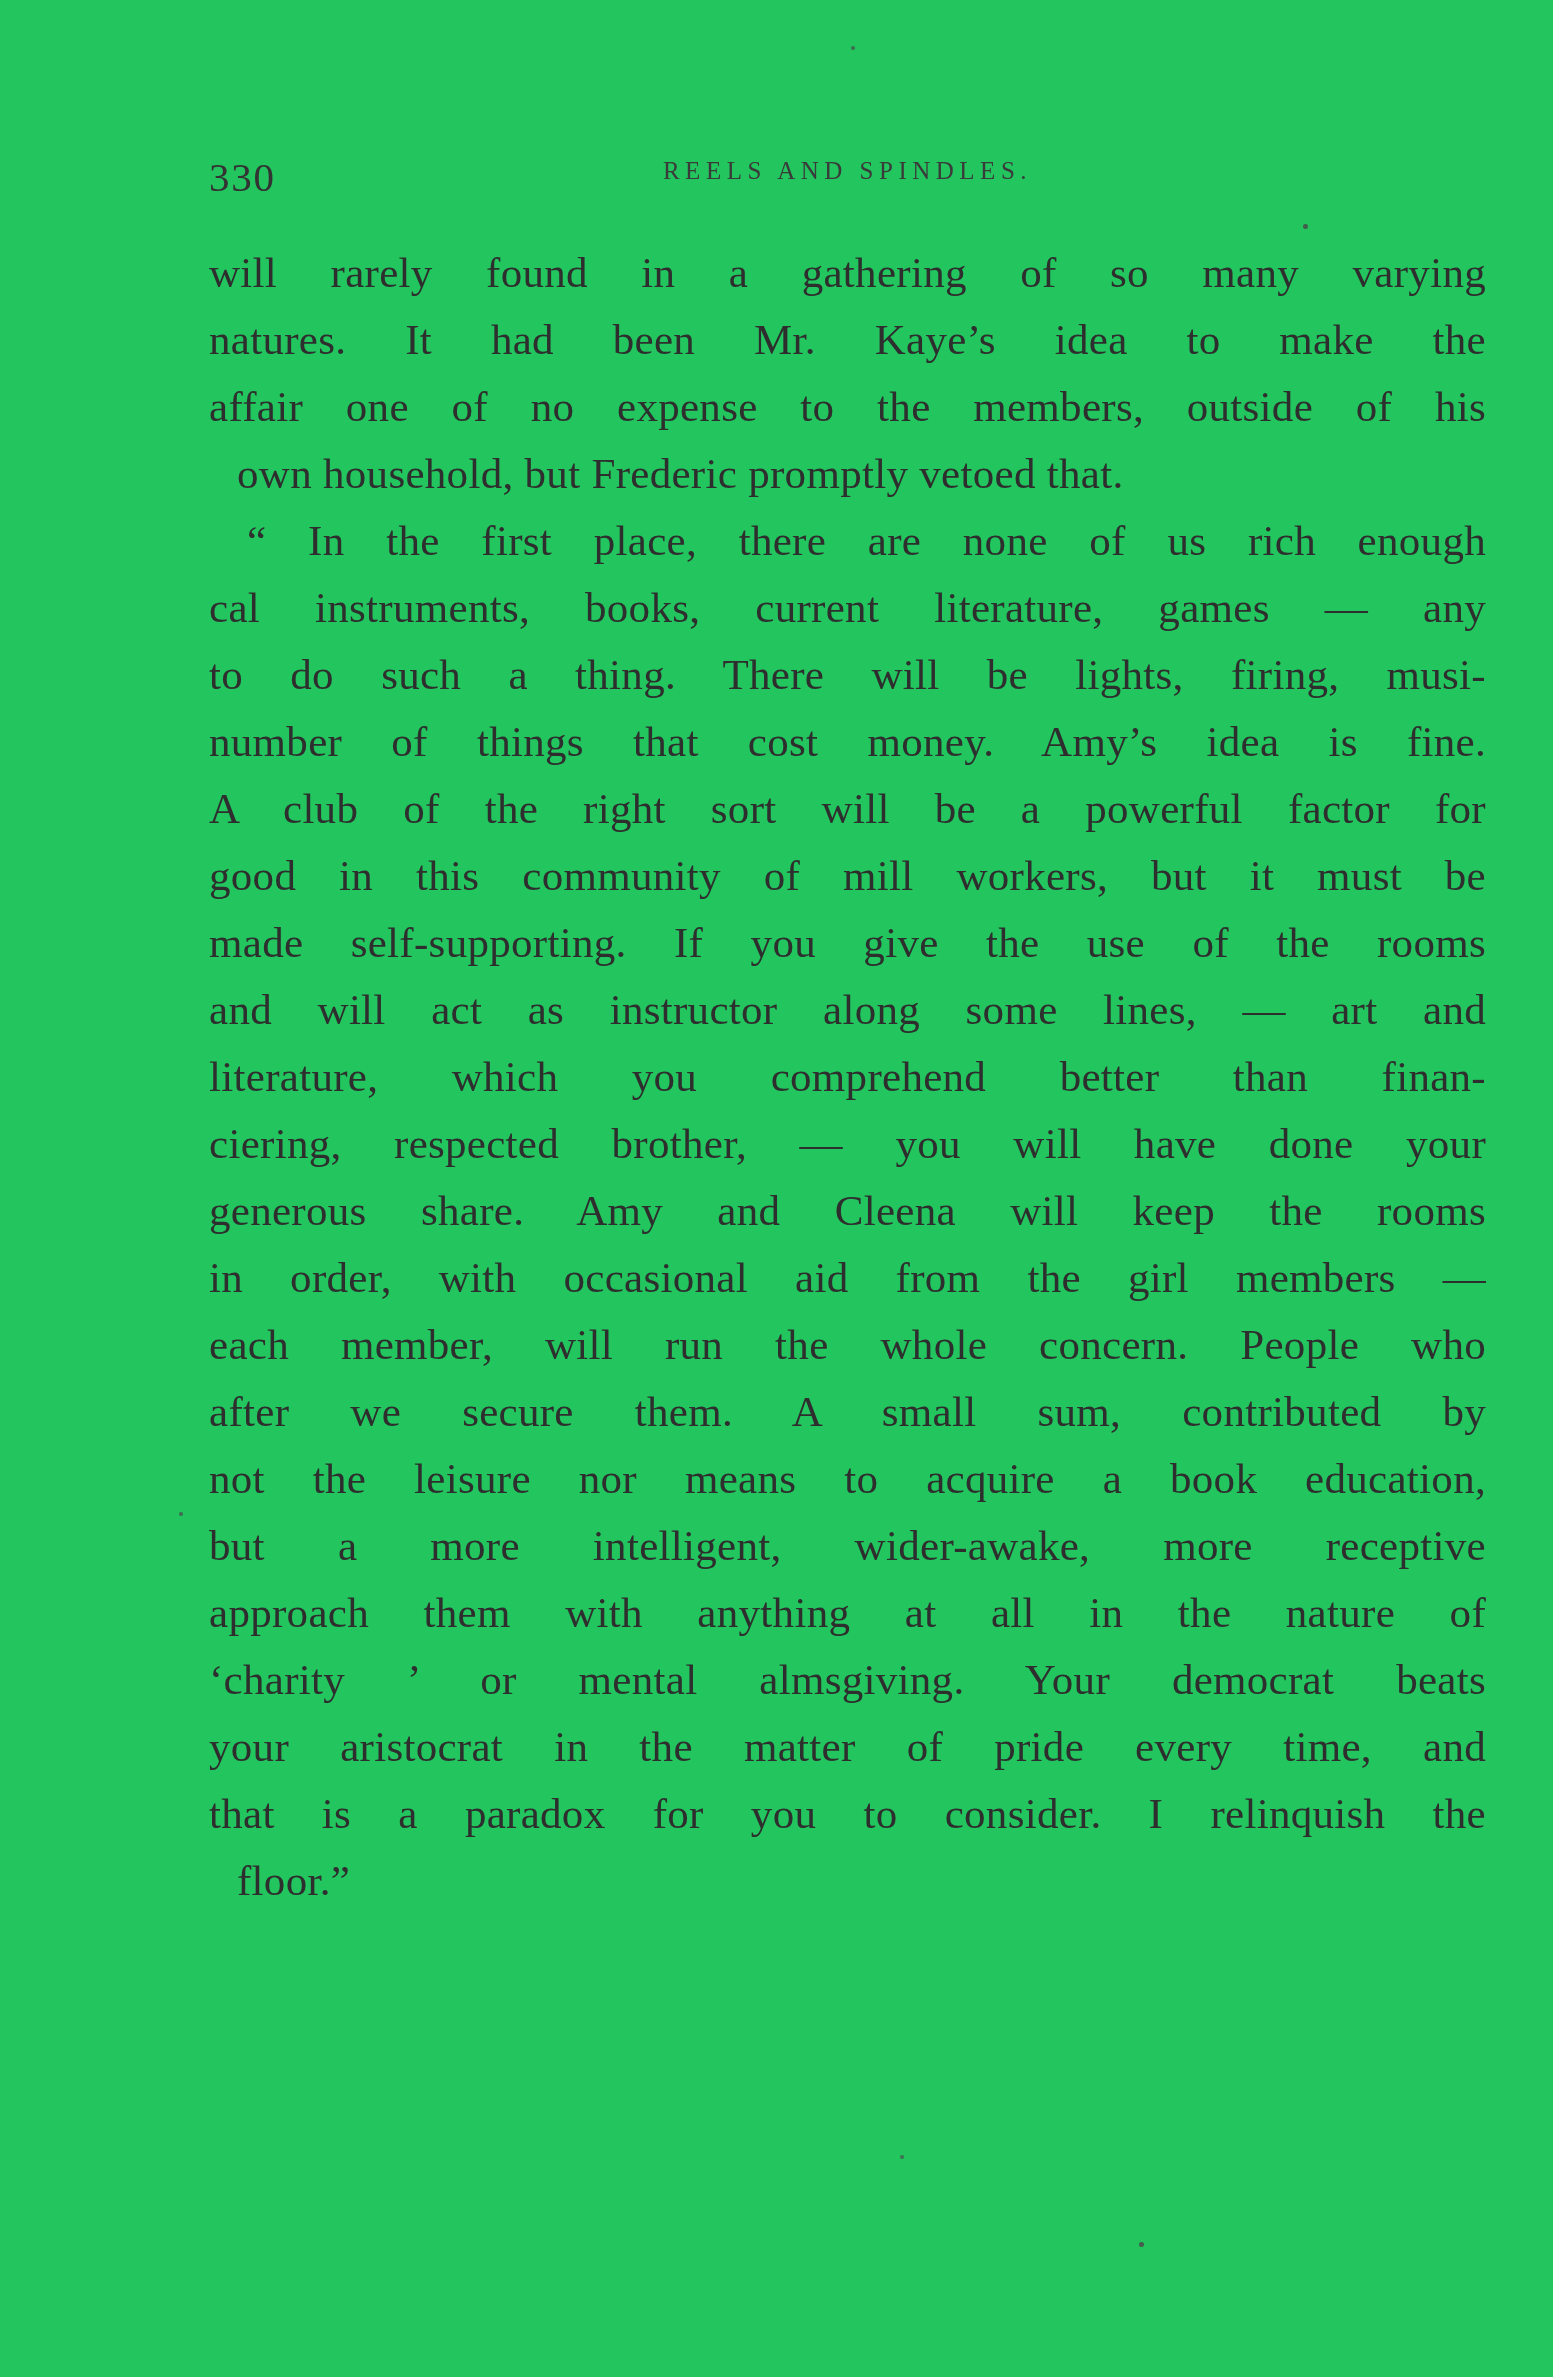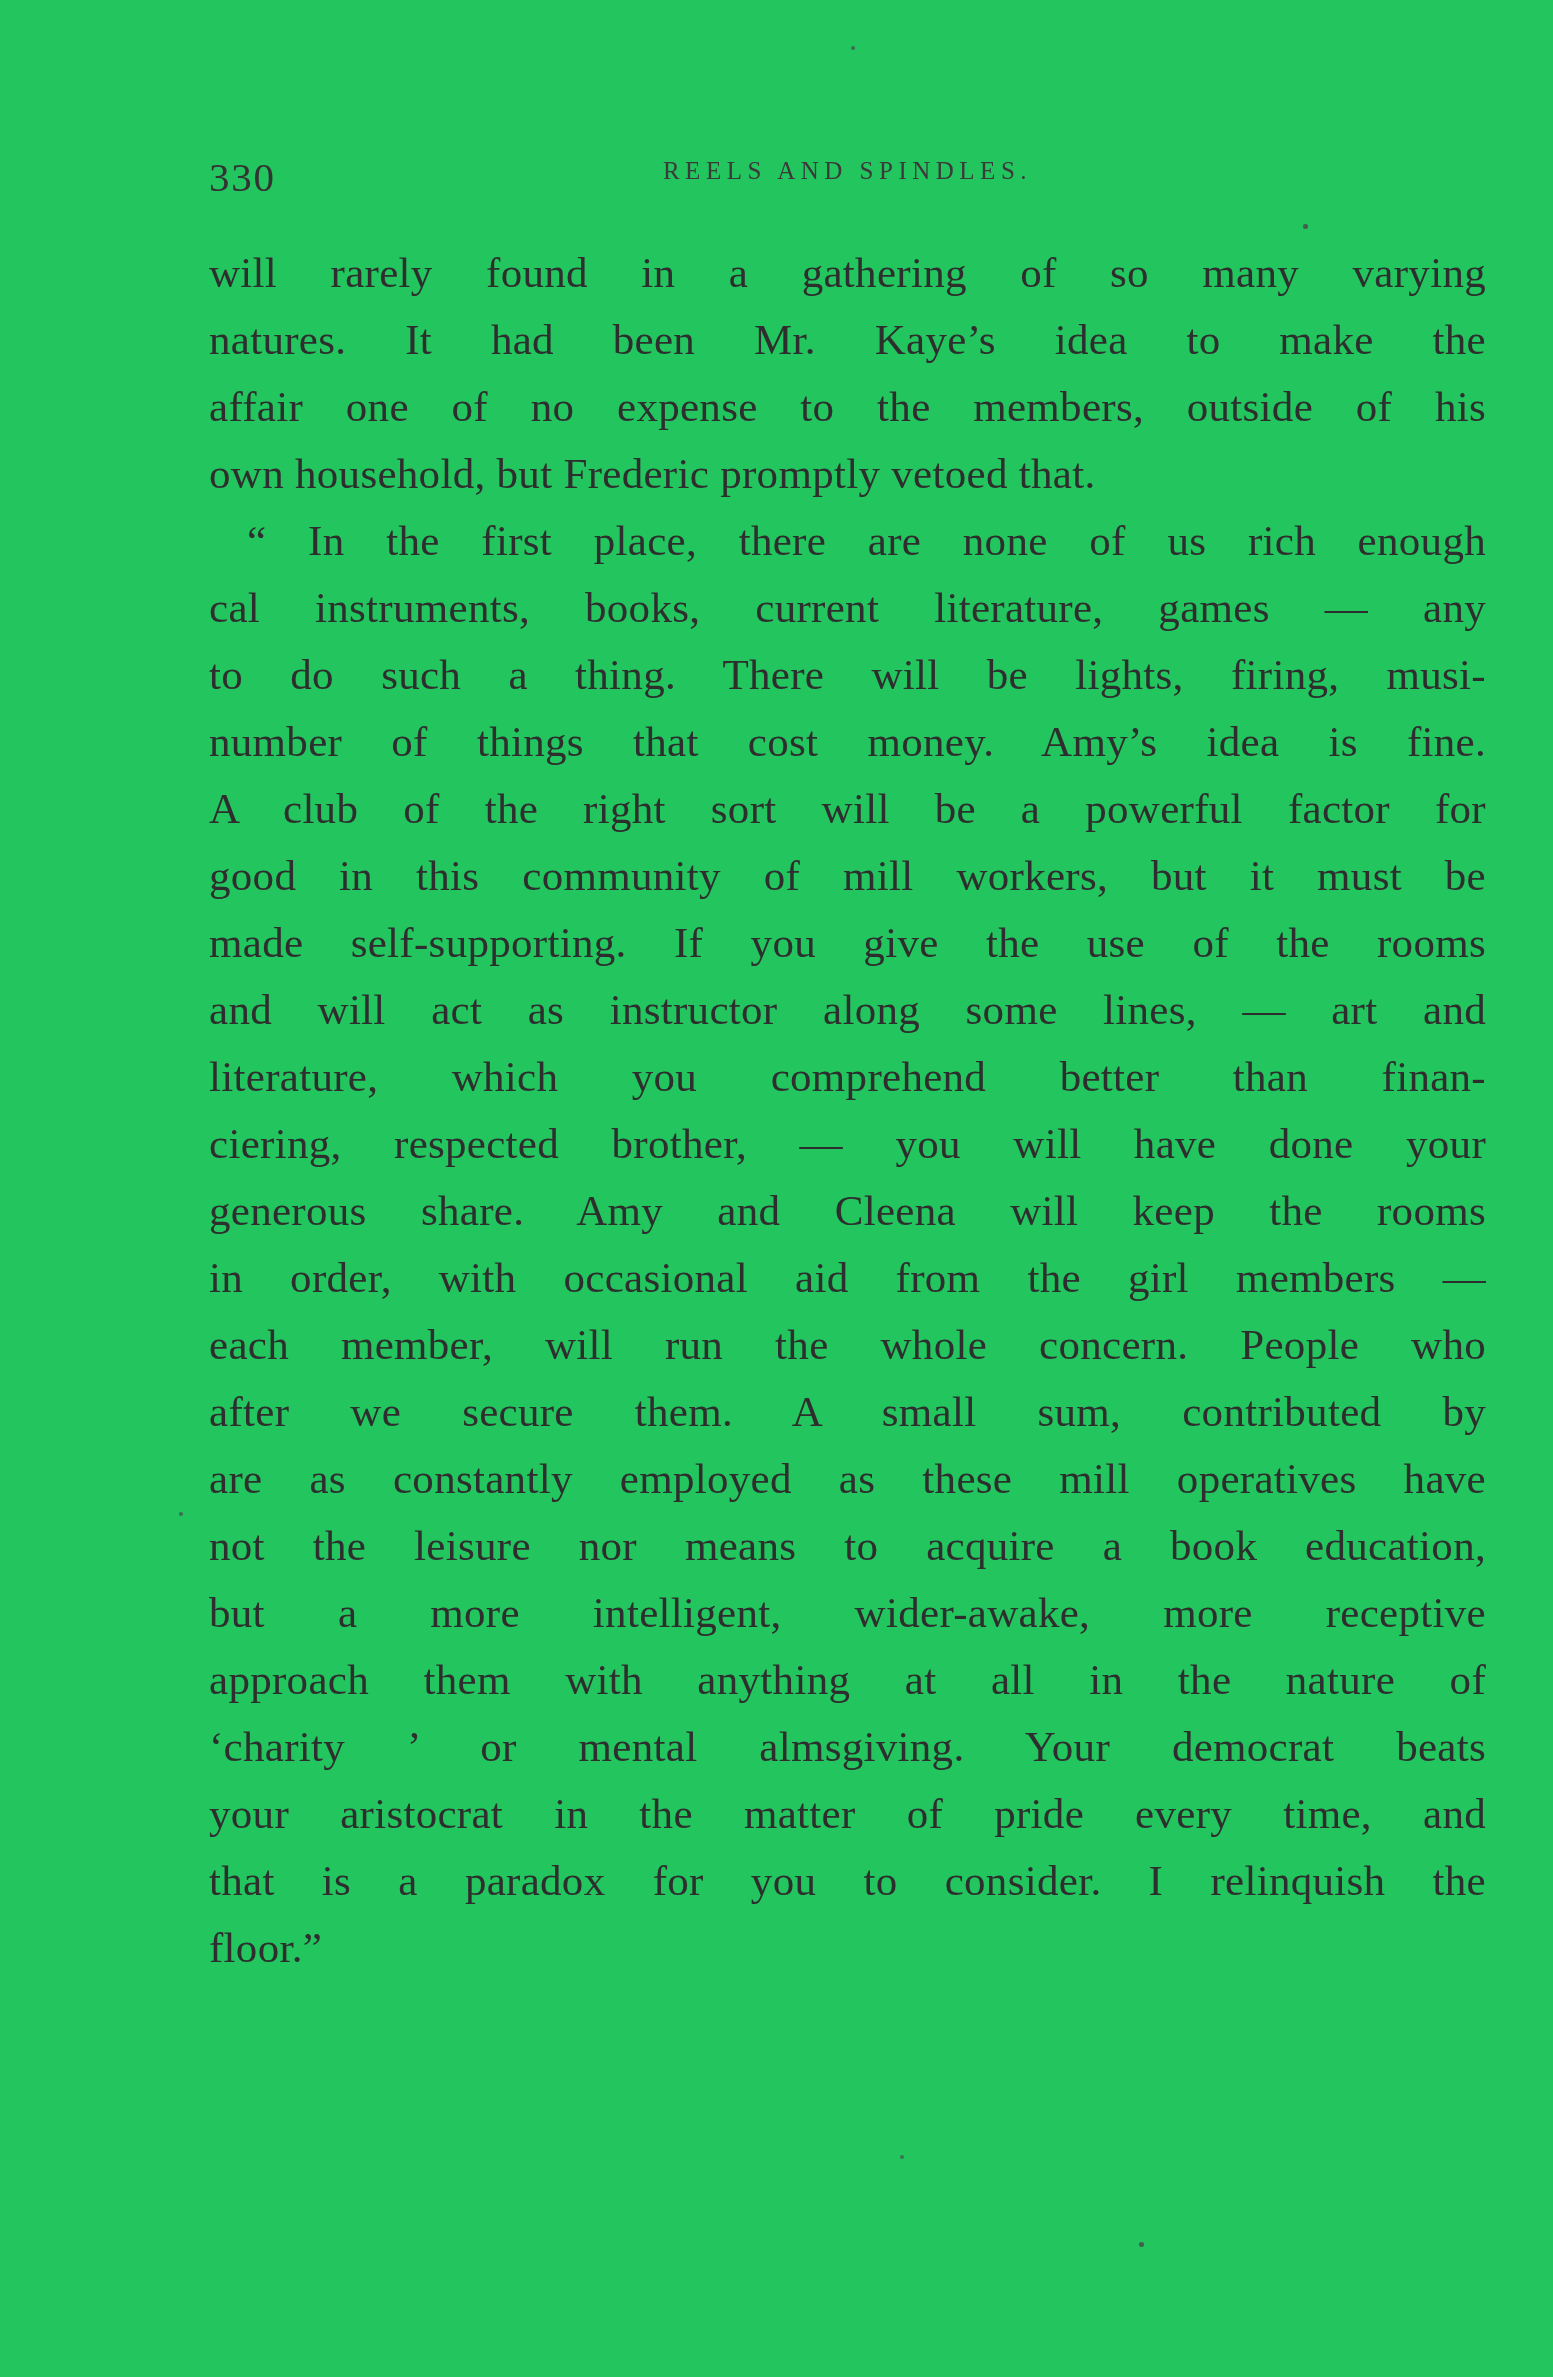--- a/index.html
+++ b/index.html
@@ -52,20 +52,21 @@
     text-align: justify;
     text-align-last: justify;
     -moz-text-align-last: justify;
     min-height: 67px;
   }
   .line.indent {
     text-indent: 38px;
   }
   .line.last {
     text-align-last: left;
+    margin-left: 28px;
     -moz-text-align-last: left;
   }
   .artifact-dot {
     position: absolute;
     width: 4.6px;
     height: 4.6px;
     border-radius: 50%;
     background: #4a4a4a;
     opacity: 0.85;
   }
@@ -99,21 +100,20 @@
         <div class="line">A club of the right sort will be a powerful factor for</div>
         <div class="line">good in this community of mill workers, but it must be</div>
         <div class="line">made self-supporting. If you give the use of the rooms</div>
         <div class="line">and will act as instructor along some lines, — art and</div>
         <div class="line">literature, which you comprehend better than finan-</div>
         <div class="line">ciering, respected brother, — you will have done your</div>
         <div class="line">generous share. Amy and Cleena will keep the rooms</div>
         <div class="line">in order, with occasional aid from the girl members —</div>
         <div class="line">each member, will run the whole concern. People who</div>
         <div class="line">after we secure them. A small sum, contributed by</div>
-        <div class="line">are as constantly employed as these mill operatives have</div>
         <div class="line">not the leisure nor means to acquire a book education,</div>
         <div class="line">but a more intelligent, wider-awake, more receptive</div>
         <div class="line">approach them with anything at all in the nature of</div>
         <div class="line">‘charity ’ or mental almsgiving. Your democrat beats</div>
         <div class="line">your aristocrat in the matter of pride every time, and</div>
         <div class="line">that is a paradox for you to consider. I relinquish the</div>
         <div class="line last">floor.”</div>
       </main>
 
   </div>

